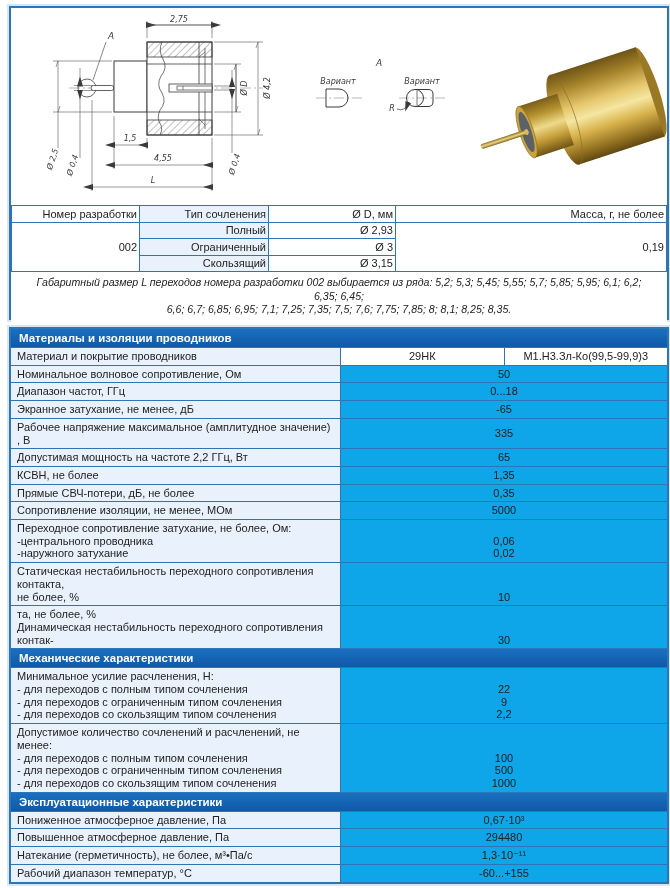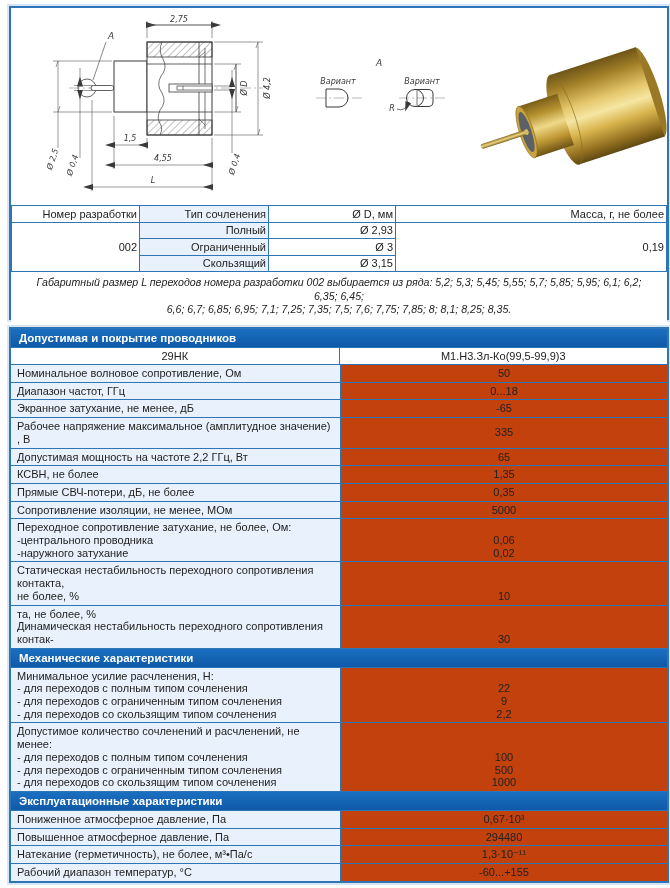--- a/index.html
+++ b/index.html
@@ -51,21 +51,21 @@
   .crow{display:flex;border-bottom:1.5px solid var(--bord);min-height:17px}
   .crow:last-child{border-bottom:none}
   .clabel{
     width:330px;flex:0 0 330px;
     background:var(--lightblue);
     border-right:1.5px solid var(--bord);
     padding:2px 6px;font-size:11px;line-height:12.7px;
     display:flex;flex-direction:column;justify-content:center;
   }
   .cval{
-    flex:1;background:#c2410c;text-align:center;
+    flex:1;background:#0ea5e9;text-align:center;
     font-size:11px;line-height:12.7px;
     display:flex;flex-direction:column;justify-content:center;
   }
   .cval.bottom{justify-content:flex-end;padding-bottom:2px}
   .cval .vline,.clabel .lline{min-height:12.7px}
   .split{display:flex;flex:1}
   .split .cell{
     flex:1;background:#fff;text-align:center;font-size:11px;
     display:flex;align-items:center;justify-content:center;
   }
@@ -255,23 +255,24 @@
     </table>
 
   <div class="note">
     <div>Габаритный размер L  переходов номера разработки 002 выбирается из ряда: 5,2; 5,3; 5,45; 5,55; 5,7; 5,85; 5,95; 6,1; 6,2; 6,35; 6,45;</div>
     <div>6,6; 6,7; 6,85; 6,95; 7,1; 7,25; 7,35; 7,5; 7,6; 7,75; 7,85; 8; 8,1; 8,25; 8,35.</div>
   </div>
 </div>
 
 <div class="block" id="block-char">
 
-  <div class="csection">Допустимая и покрытие проводников</div>
-
-  <div class="crow">
+  <div class="csection">Материалы и изоляции проводников</div>
+
+  <div class="crow">
+    <div class="clabel">Материал и покрытие проводников</div>
     <div class="split">
       <div class="cell">29НК</div>
       <div class="cell">М1.Н3.Зл-Ко(99,5-99,9)3</div>
     </div>
   </div>
 
 
   <div class="crow">
     <div class="clabel">Номинальное волновое сопротивление, Ом</div>
     <div class="cval">50</div>

